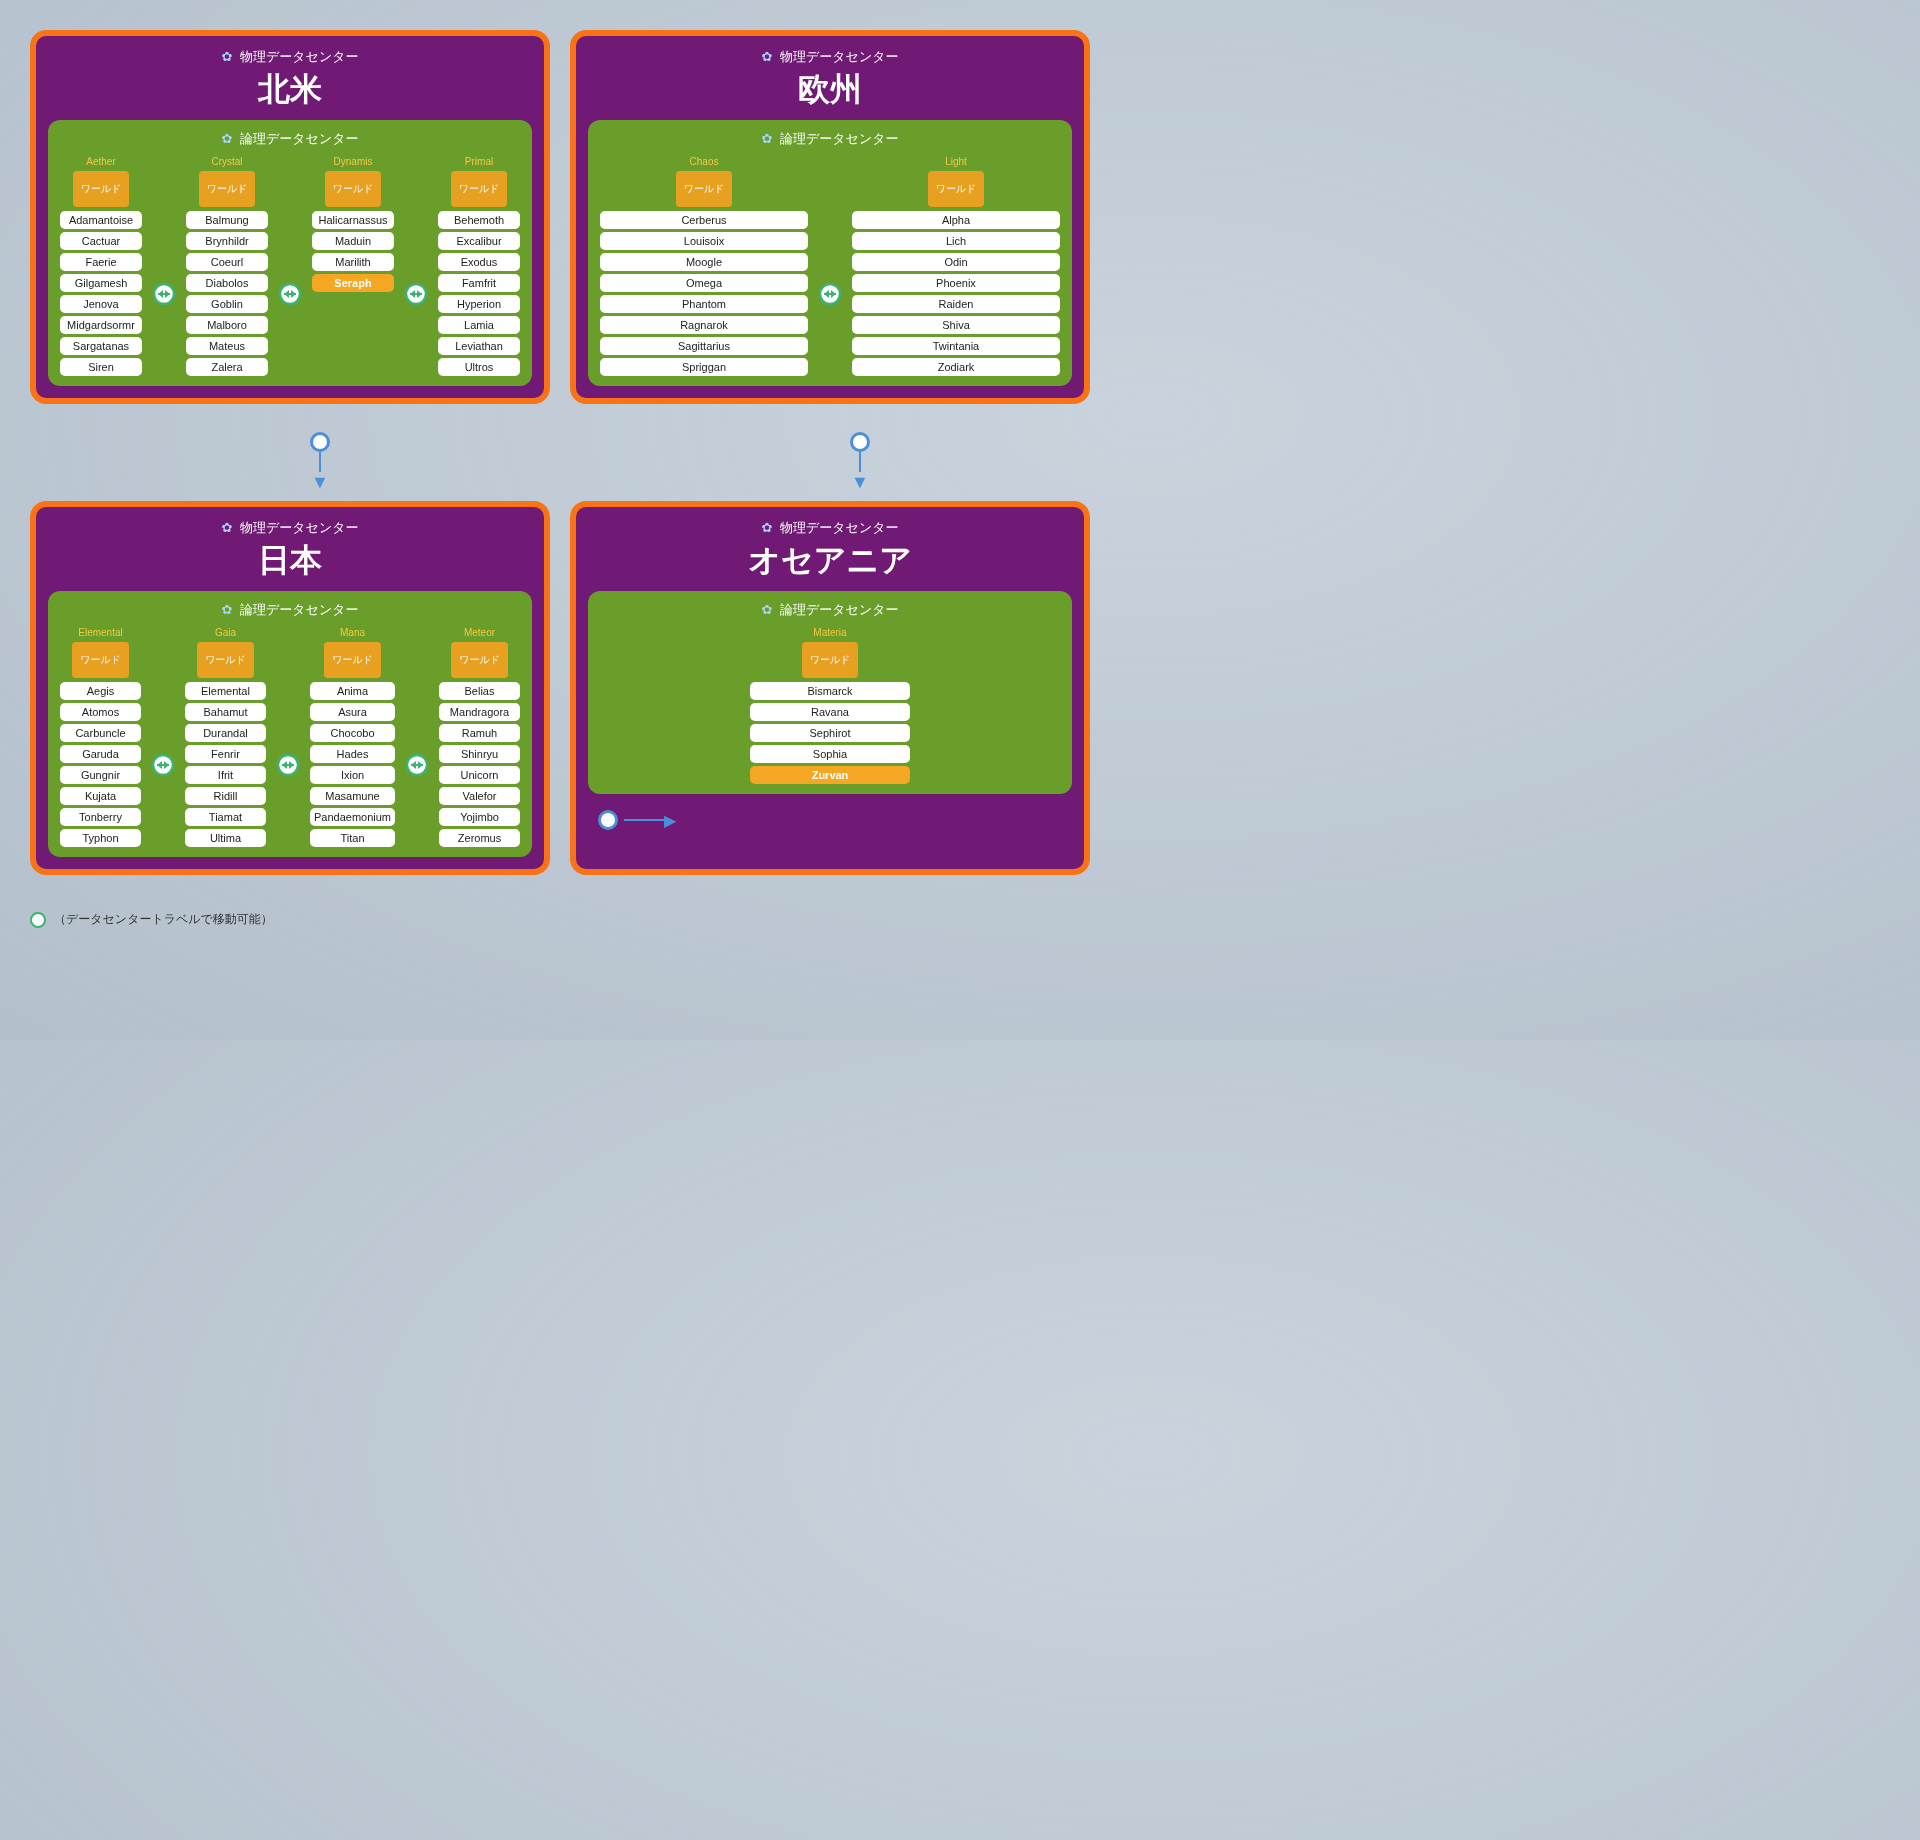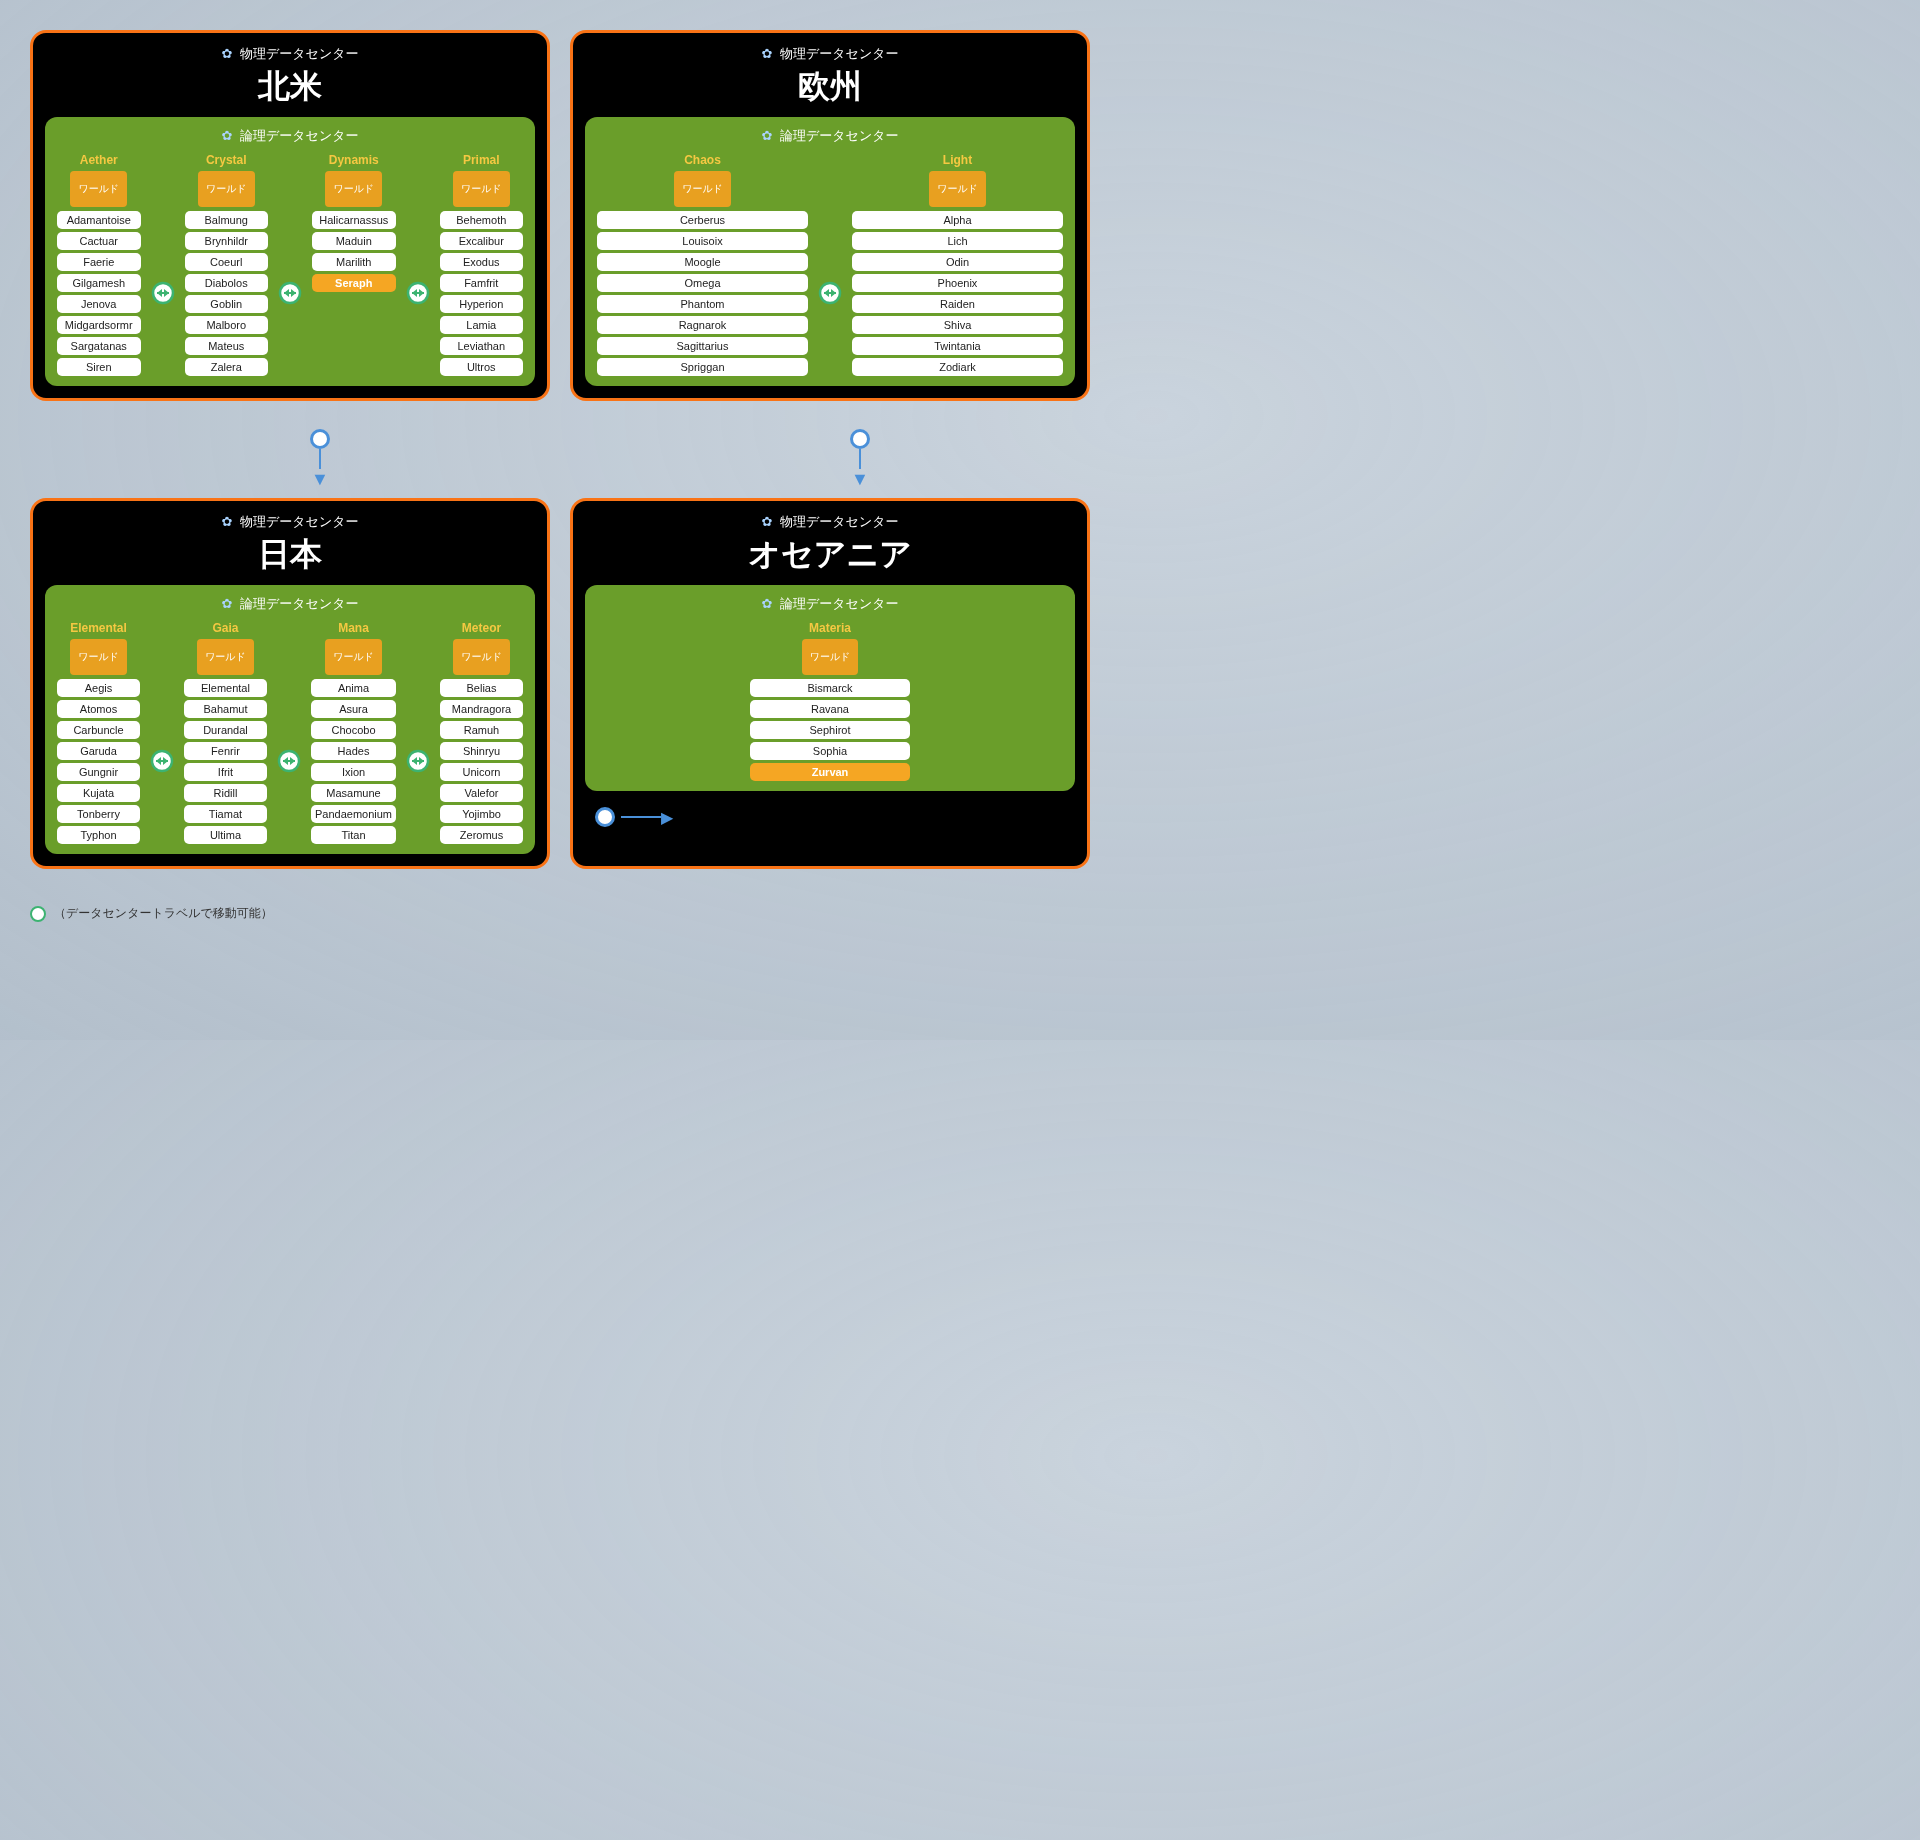--- a/index.html
+++ b/index.html
@@ -15,24 +15,24 @@
 
     .main-grid {
       display: grid;
       grid-template-columns: 1fr 1fr;
       grid-template-rows: auto auto;
       gap: 20px;
     }
 
     
     .phys-dc {
-      background: #000000;
+      background: #701a75;
       border-radius: 16px;
       padding: 12px;
-      border: 3px solid #f97316;
+      border: 6px solid #f97316;
     }
 
     .phys-dc-header {
       text-align: center;
       color: #fff;
       font-size: 13px;
       margin-bottom: 2px;
     }
 
     .phys-dc-title {
@@ -71,22 +71,22 @@
 
     
     .dc-col {
       flex: 1;
       display: flex;
       flex-direction: column;
       align-items: center;
     }
 
     .dc-col-title {
-      font-size: 12px;
-      font-weight: bold;
+      font-size: 10px;
+      font-weight: normal;
       color: #f5c842;
       margin-bottom: 4px;
       text-align: center;
     }
 
     .world-label {
       background: #e8a020;
       color: #fff;
       font-size: 10px;
       padding: 11px 8px;

